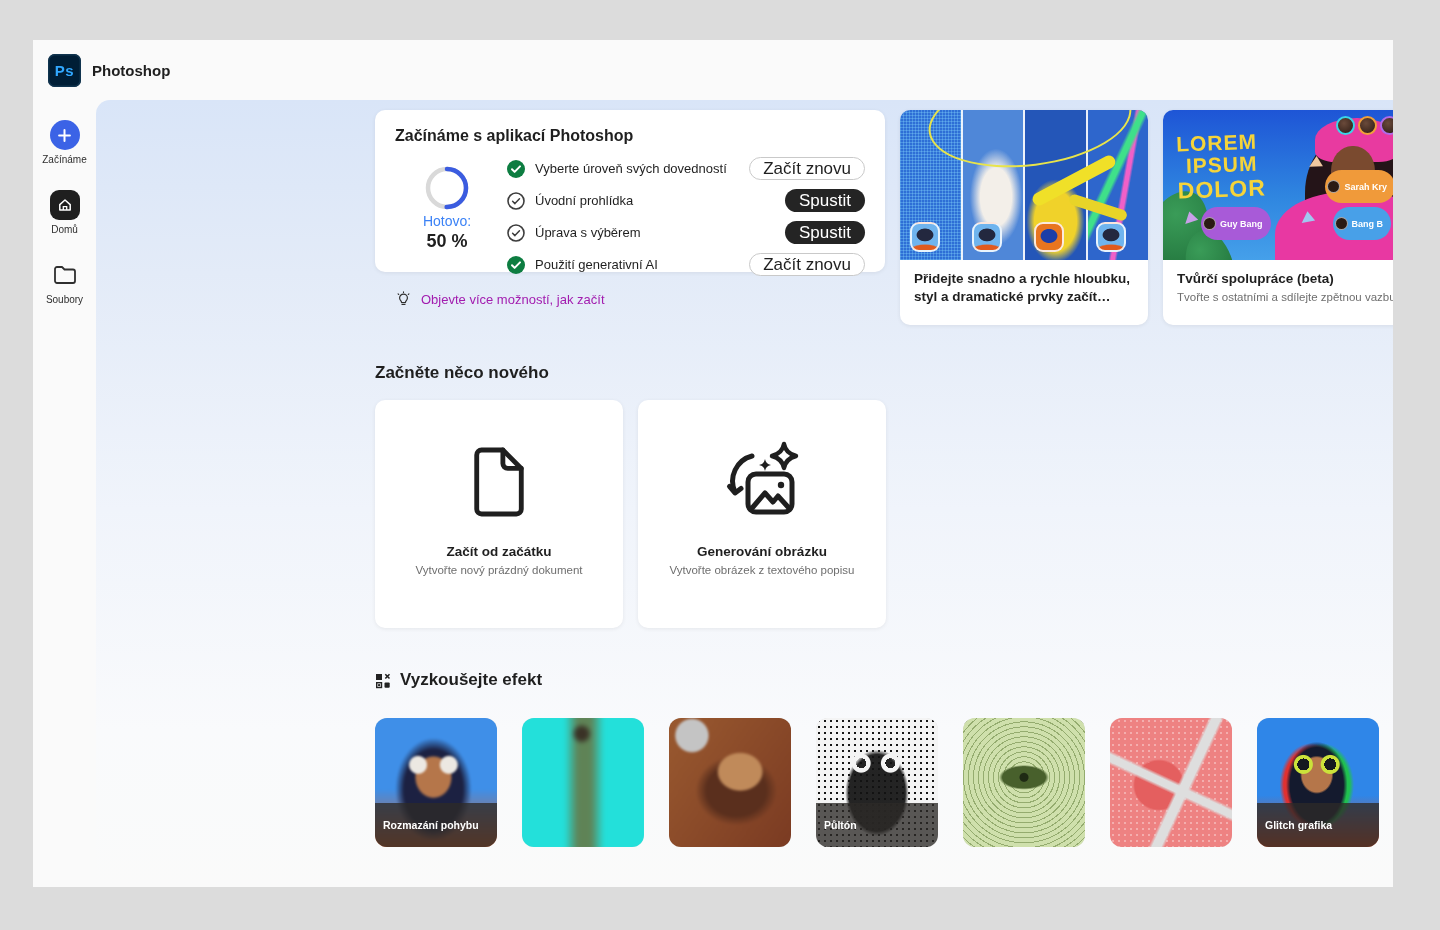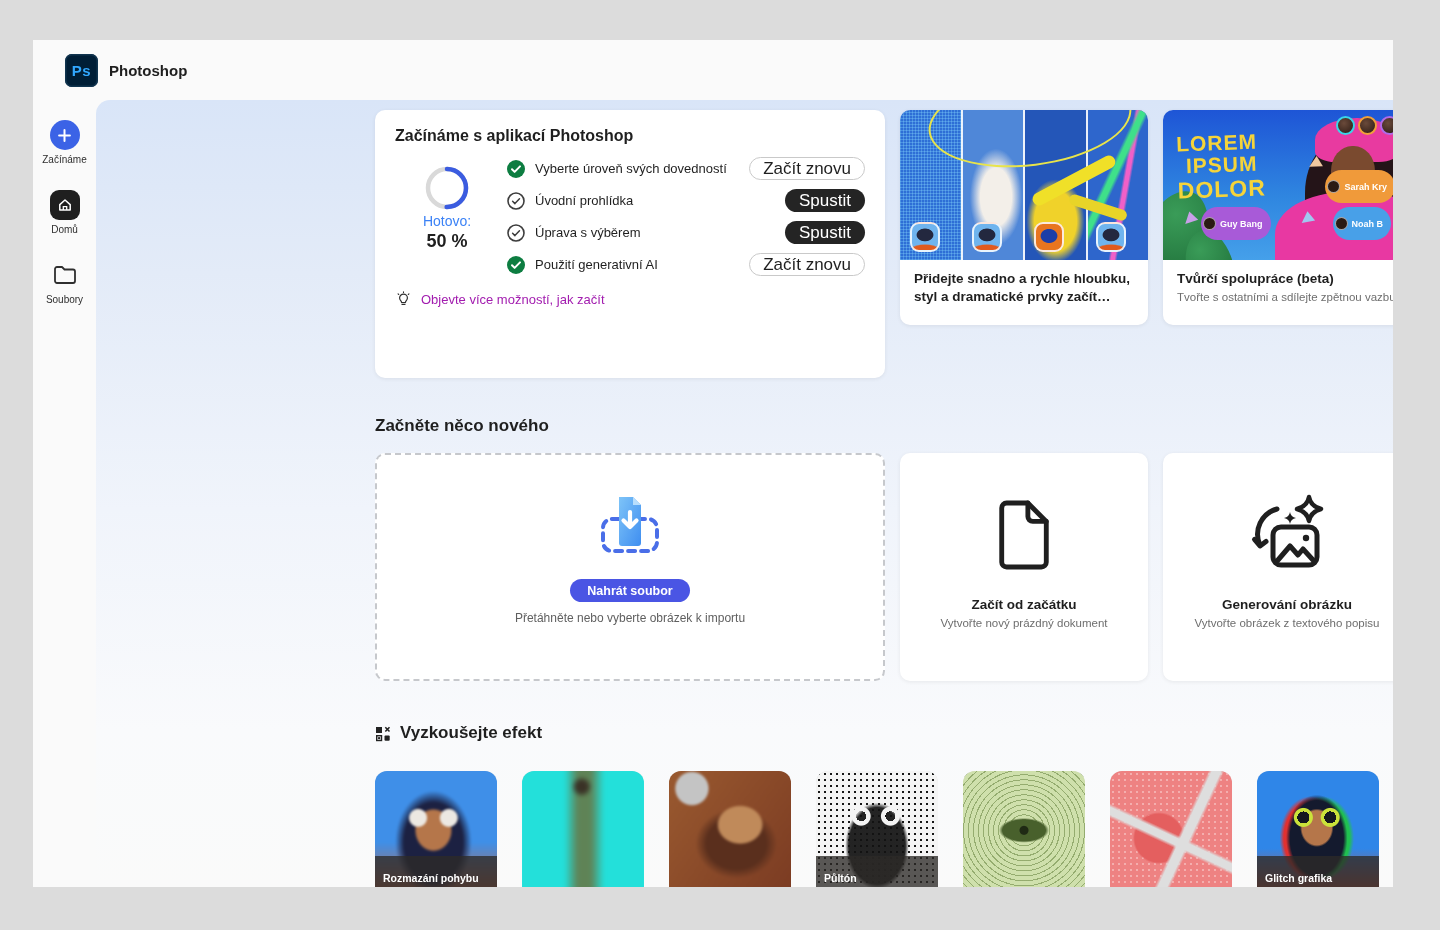--- a/index.html
+++ b/index.html
@@ -7,40 +7,40 @@
     width:1440px;height:930px;position:relative;overflow:hidden;
     background:#dcdcdc;
     font-family:"Liberation Sans",sans-serif;
     -webkit-font-smoothing:antialiased;
   }
   .window{
     position:absolute;left:33px;top:40px;width:1360px;height:847px;
     background:#fafafa;overflow:hidden;
   }
   
-  .topbar{position:absolute;left:0;top:0;right:0;height:60px;display:flex;align-items:center;padding-left:32px;gap:11px;background:#fafafa;box-sizing:border-box;}
+  .topbar{position:absolute;left:0;top:0;right:0;height:60px;display:flex;align-items:center;padding-left:15px;gap:11px;background:#fafafa;box-sizing:border-box;}
   .ps-logo{width:33px;height:33px;border-radius:7px;background:#001e36;color:#31a8ff;font-size:15px;font-weight:bold;display:flex;align-items:center;justify-content:center;letter-spacing:.5px;box-shadow:inset 0 0 0 1.5px #10344f;}
   .app-title{font-size:15px;font-weight:bold;color:#1f1f1f;}
   
   .sidebar{position:absolute;left:0;top:60px;bottom:0;width:63px;display:flex;flex-direction:column;align-items:center;padding-top:20px;gap:25px;box-sizing:border-box;background:#fafafa;}
   .side-item{display:flex;flex-direction:column;align-items:center;gap:4px;cursor:pointer;}
   .side-label{font-size:10px;color:#2f2f2f;}
   .create-circle{width:30px;height:30px;border-radius:50%;background:#3b63e6;display:flex;align-items:center;justify-content:center;}
   .home-tile{width:30px;height:30px;border-radius:9px;background:#1f1f1f;display:flex;align-items:center;justify-content:center;}
   .folder-wrap{width:30px;height:30px;display:flex;align-items:center;justify-content:center;}
   
   .content{
     position:absolute;left:63px;top:60px;right:0;bottom:0;overflow:hidden;
     border-top-left-radius:14px;
     background:linear-gradient(180deg,#d9e5f8 0%,#e3ebf8 22%,#f0f4fb 52%,#f9fafc 80%,#fafafa 100%);
   }
   .inner{padding:10px 0 0 279px;}
   .row{display:flex;gap:15px;align-items:flex-start;}
   
-  .gs-card{width:510px;height:268px;box-sizing:border-box;background:#fff;border-radius:10px;box-shadow:0 1px 4px rgba(0,0,0,.07);padding:17px 20px 14px;flex:0 0 auto;}
+  .gs-card{width:510px;height:162px;box-sizing:border-box;background:#fff;border-radius:10px;box-shadow:0 1px 4px rgba(0,0,0,.07);padding:17px 20px 14px;flex:0 0 auto;}
   .gs-title{margin:0 0 12px;font-size:16px;font-weight:bold;color:#1f1f1f;}
   .gs-body{display:flex;}
   .progress{width:104px;display:flex;flex-direction:column;align-items:center;padding-top:8px;flex:0 0 auto;}
   .p-label{font-size:14px;color:#3b82f6;margin-top:2px;}
   .p-value{font-size:18px;font-weight:bold;color:#1f1f1f;margin-top:2px;}
   .tasks{flex:1;list-style:none;margin:0;padding:0 0 0 8px;display:flex;flex-direction:column;gap:9px;}
   .task{display:flex;align-items:center;gap:10px;height:23px;}
   .task-label{flex:1;font-size:13px;color:#1f1f1f;}
   .btn{height:23px;border-radius:999px;font-family:inherit;font-size:17px;font-weight:normal;cursor:pointer;display:flex;align-items:center;}
   .btn-outline{padding:0 13px;border:1.5px solid #c9c9c9;background:#fff;color:#1f1f1f;}
@@ -301,51 +301,35 @@
             <div class="pill pill-orange">
                 <span class="pav"></span>
                 <span>Sarah Kry</span>
               </div>
             <div class="pill pill-purple">
                 <span class="pav"></span>
                 <span>Guy Bang</span>
               </div>
             <div class="pill pill-blue">
                 <span class="pav"></span>
-                <span>Noah B</span>
+                <span>Bang B</span>
               </div>
           </div>
           <div class="promo-caption">
             <div class="promo-title">Tvůrčí spolupráce (beta)</div>
             <div class="promo-sub">Tvořte s ostatními a sdílejte zpětnou vazbu</div>
           </div>
         </div>
       </section>
 
       <h3 class="sec-heading">
           <span>Začněte něco nového</span>
         </h3>
 
       <section class="row">
-        <div class="upload-card">
-          <svg class="upload-icon" width="66" height="62" viewBox="0 0 66 62">
-            <defs>
-              <linearGradient id="gradblue" x1="0" y1="0" x2="1" y2="1">
-                <stop offset="0" stop-color="#7ec4f8"></stop>
-                  <stop offset="1" stop-color="#3f8ef0"></stop>
-              </linearGradient>
-            </defs>
-            <rect x="6" y="26" width="54" height="32" rx="9" fill="none" stroke="#4a6ee8" stroke-width="4" stroke-dasharray="7 6" stroke-linecap="round"></rect>
-            <path d="M22 4h14l8 8v38a3 3 0 0 1-3 3H25a3 3 0 0 1-3-3z" fill="url(#gradblue)"></path>
-            <path d="M36 4l8 8h-8z" fill="#b8defc"></path>
-            <path d="M33 19v15M33 34l-6.5-6.5M33 34l6.5-6.5" stroke="#fff" stroke-width="4.2" fill="none" stroke-linecap="round" stroke-linejoin="round"></path>
-          </svg>
-          <button class="upload-btn">Nahrát soubor</button>
-          <div class="upload-hint">Přetáhněte nebo vyberte obrázek k importu</div>
-        </div>
 
         <div class="action-card">
           <div class="action-icon">
             <svg width="62" height="74" viewBox="0 0 64 76" fill="none" stroke="#1f1f1f" stroke-width="5" stroke-linejoin="round" stroke-linecap="round">
               <path d="M14 5h22l19 19v42a5 5 0 0 1-5 5H14a5 5 0 0 1-5-5V10a5 5 0 0 1 5-5z"></path>
               <path d="M36 5v14a5 5 0 0 0 5 5h14"></path>
             </svg>
           </div>
           <div class="action-title">Začít od začátku</div>
           <div class="action-sub">Vytvořte nový prázdný dokument</div>

